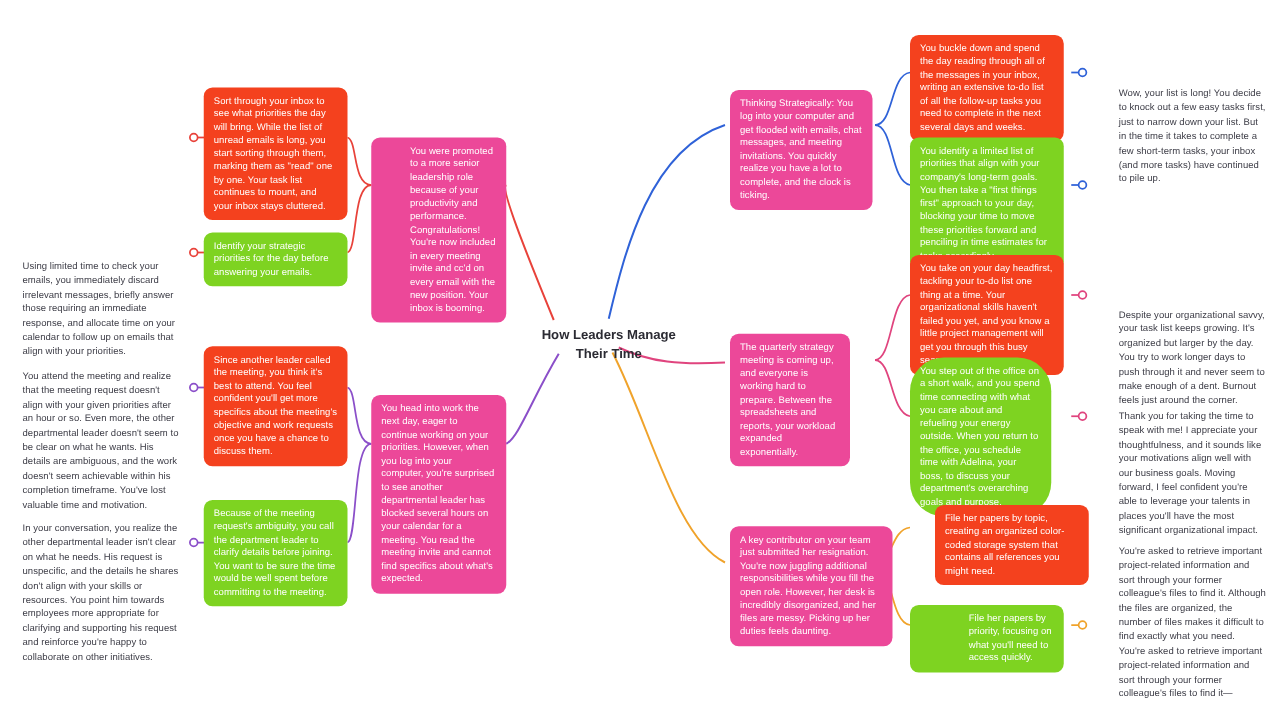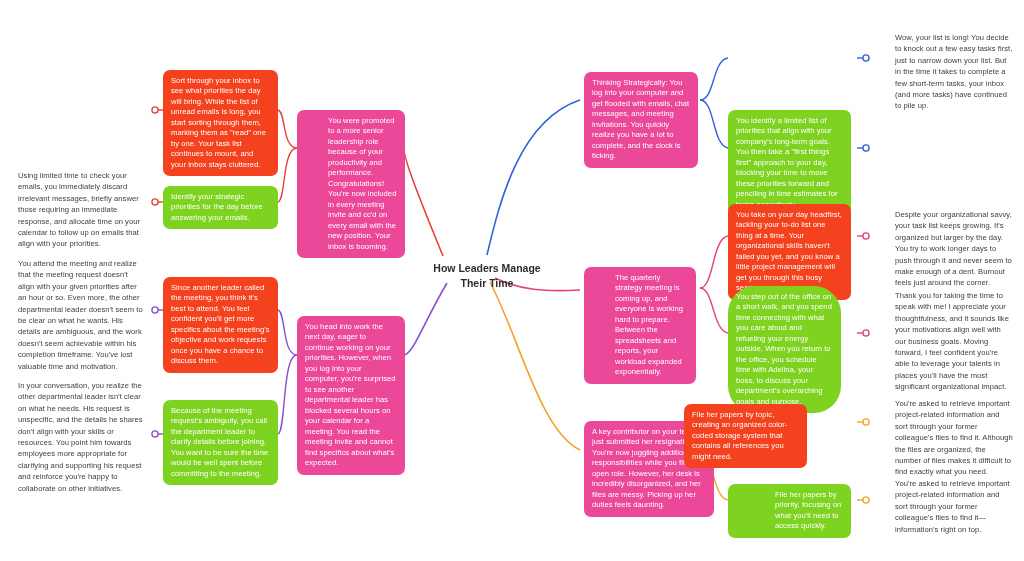--- a/index.html
+++ b/index.html
@@ -7,21 +7,21 @@
   #canvas{position:relative;width:1024px;height:561px;background:#fff;}
   svg#wires{position:absolute;left:0;top:0;width:1024px;height:561px;pointer-events:none;}
 
   .node{position:absolute;border-radius:7px;box-sizing:border-box;padding:6px 8px;
         font-size:7.6px;line-height:1.38;color:#ffffff;font-family:"Liberation Sans",sans-serif;
         letter-spacing:.05px;}
   .node.red{background:#f4411e;}
   .node.green{background:#7ed321;}
   .node.yellow{background:#ec4899;}
   .note{position:absolute;font-size:7.6px;line-height:1.5;color:#3c3c46;
-        font-family:"Liberation Sans",sans-serif;letter-spacing:.05px;}
+        font-family:"Liberation Sans",sans-serif;letter-spacing:.05px;margin-top:37px;}
   .center{position:absolute;text-align:center;font-size:10.5px;line-height:1.42;
           font-weight:bold;color:#2b2b33;font-family:"Liberation Sans",sans-serif;}
 </style>
 </head>
 <body>
 
 <div id="canvas">
 
   <svg id="wires" viewBox="0 0 1024 561">
 
@@ -85,39 +85,40 @@
   <div class="node red" style="left:163px;top:277px;width:115px;">Since another leader called the meeting, you think it's best to attend. You feel confident you'll get more specifics about the meeting's objective and work requests once you have a chance to discuss them.</div>
 
   <div class="note" style="left:18px;top:258px;width:128px;">You attend the meeting and realize that the meeting request doesn't align with your given priorities after an hour or so. Even more, the other departmental leader doesn't seem to be clear on what he wants. His details are ambiguous, and the work doesn't seem achievable within his completion timeframe. You've lost valuable time and motivation.</div>
 
   <div class="node green" style="left:163px;top:400px;width:115px;">Because of the meeting request's ambiguity, you call the department leader to clarify details before joining. You want to be sure the time would be well spent before committing to the meeting.</div>
 
   <div class="note" style="left:18px;top:380px;width:128px;">In your conversation, you realize the other departmental leader isn't clear on what he needs. His request is unspecific, and the details he shares don't align with your skills or resources. You point him towards employees more appropriate for clarifying and supporting his request and reinforce you're happy to collaborate on other initiatives.</div>
 
   <div class="node yellow" style="left:584px;top:72px;width:114px;">Thinking Strategically: You log into your computer and get flooded with emails, chat messages, and meeting invitations. You quickly realize you have a lot to complete, and the clock is ticking.</div>
 
+  <div class="node red" style="left:728px;top:28px;width:123px;">You buckle down and spend the day reading through all of the messages in your inbox, writing an extensive to-do list of all the follow-up tasks you need to complete in the next several days and weeks.</div>
 
   <div class="note" style="left:895px;top:32px;width:118px;">Wow, your list is long! You decide to knock out a few easy tasks first, just to narrow down your list. But in the time it takes to complete a few short-term tasks, your inbox (and more tasks) have continued to pile up.</div>
 
   <div class="node green" style="left:728px;top:110px;width:123px;">You identify a limited list of priorities that align with your company's long-term goals. You then take a "first things first" approach to your day, blocking your time to move these priorities forward and penciling in time estimates for tasks accordingly.</div>
 
 
-  <div class="node yellow" style="left:584px;top:267px;width:112px;padding-left:31px;">The quarterly strategy meeting is coming up, and everyone is working hard to prepare. Between the spreadsheets and reports, your workload expanded exponentially.</div>
+  <div class="node yellow" style="left:584px;top:267px;width:96px;">The quarterly strategy meeting is coming up, and everyone is working hard to prepare. Between the spreadsheets and reports, your workload expanded exponentially.</div>
 
   <div class="node red" style="left:728px;top:204px;width:123px;">You take on your day headfirst, tackling your to-do list one thing at a time. Your organizational skills haven't failed you yet, and you know a little project management will get you through this busy season.</div>
 
   <div class="note" style="left:895px;top:209px;width:118px;">Despite your organizational savvy, your task list keeps growing. It's organized but larger by the day. You try to work longer days to push through it and never seem to make enough of a dent. Burnout feels just around the corner.</div>
 
   <div class="node green" style="left:728px;top:286px;width:113px;border-radius:27px;">You step out of the office on a short walk, and you spend time connecting with what you care about and refueling your energy outside. When you return to the office, you schedule time with Adelina, your boss, to discuss your department's overarching goals and purpose.</div>
 
   <div class="note" style="left:895px;top:290px;width:118px;">Thank you for taking the time to speak with me! I appreciate your thoughtfulness, and it sounds like your motivations align well with our business goals. Moving forward, I feel confident you're able to leverage your talents in places you'll have the most significant organizational impact.</div>
 
   <div class="node yellow" style="left:584px;top:421px;width:130px;">A key contributor on your team just submitted her resignation. You're now juggling additional responsibilities while you fill the open role. However, her desk is incredibly disorganized, and her files are messy. Picking up her duties feels daunting.</div>
 
-  <div class="node red" style="left:684px;top:404px;width:123px;">File her papers by topic, creating an organized color-coded storage system that contains all references you might need.</div>
+  <div class="node red" style="left:748px;top:404px;width:123px;">File her papers by topic, creating an organized color-coded storage system that contains all references you might need.</div>
 
   <div class="note" style="left:895px;top:398px;width:118px;">You're asked to retrieve important project-related information and sort through your former colleague's files to find it. Although the files are organized, the number of files makes it difficult to find exactly what you need.</div>
 
   <div class="node green" style="left:728px;top:484px;width:123px;padding-left:47px;">File her papers by priority, focusing on what you'll need to access quickly.</div>
 
   <div class="note" style="left:895px;top:478px;width:118px;">You're asked to retrieve important project-related information and sort through your former colleague's files to find it—information's right on top.</div>
 
 </div>
 
 </body></html>

